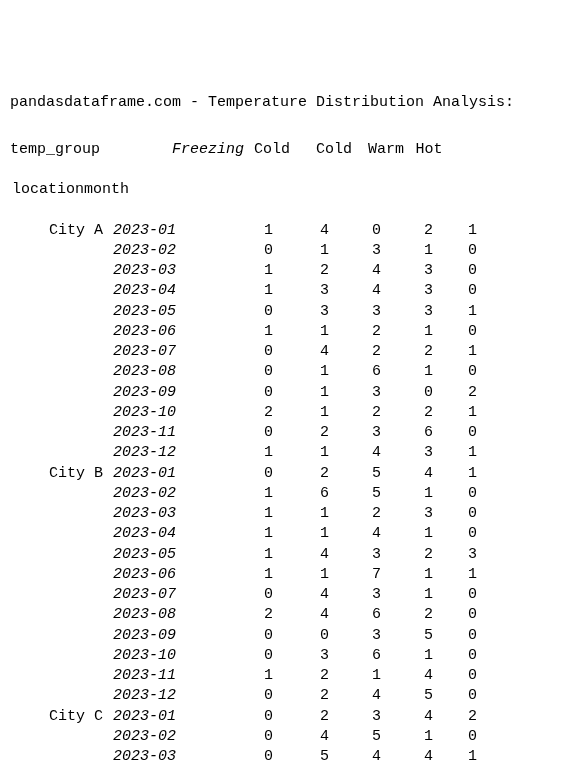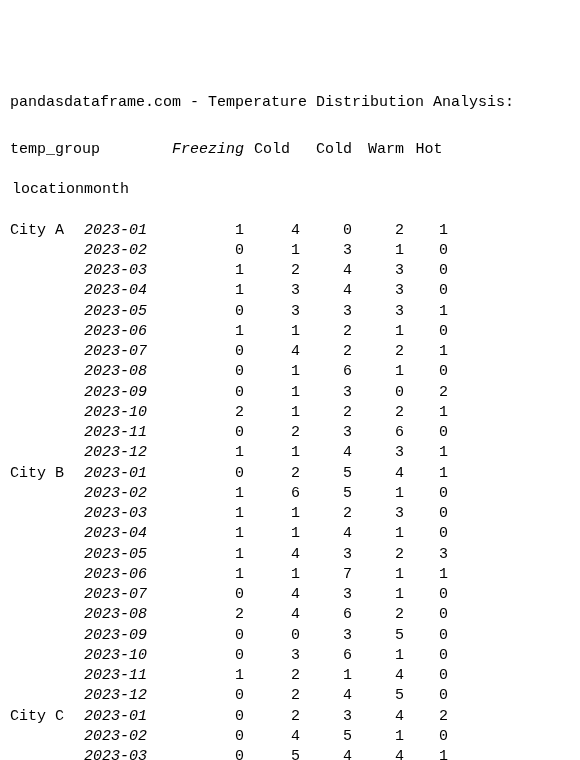--- a/index.html
+++ b/index.html
@@ -7,21 +7,21 @@
       font-size: 15px;
       line-height: 1.35;
       margin: 0;
       padding: 12px 10px;
       white-space: pre;
       color: #000;
       background: #fff;
     }
     .line { display: block; }
     span.cell { display: inline-block; }
-    .loc-col { width: 74px; text-align: left; }
+    .loc-col { width: 74px; text-align: center; margin-left: 29px; }
     .mon-col { width: 86px; text-align: left; font-style: italic; }
     .h-freez { width: 74px; text-align: right; padding-right: 10px; font-style: italic; }
     .h-cold  { width: 46px; text-align: left; padding-right: 6px; margin-top: 6px; }
     .h-mild  { width: 46px; text-align: right; padding-right: 6px; }
     .h-warm  { width: 46px; text-align: right; padding-right: 6px; }
     .h-hot   { width: 38px; text-align: center; }
     .v-freez { width: 74px; text-align: right; padding-right: 10px; }
     .v-cold  { width: 46px; text-align: right; padding-right: 6px; }
     .v-mild  { width: 46px; text-align: right; padding-right: 6px; }
     .v-warm  { width: 46px; text-align: right; padding-right: 6px; }

